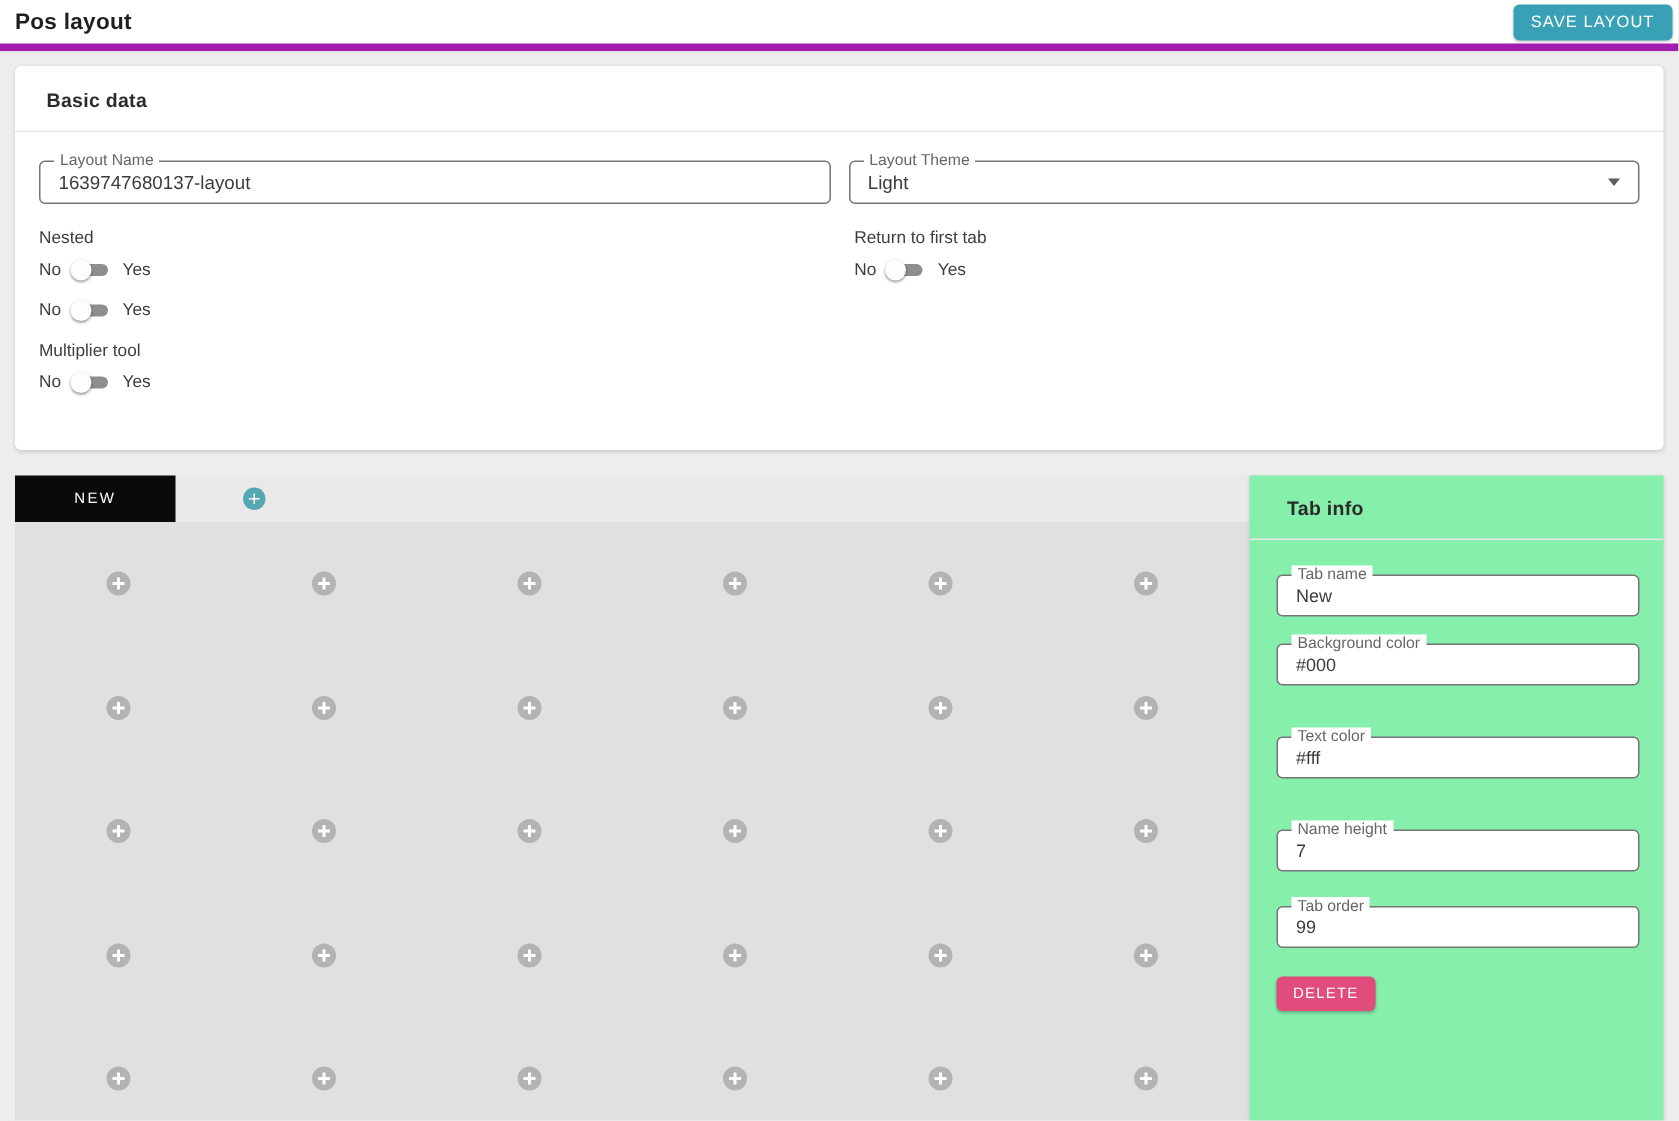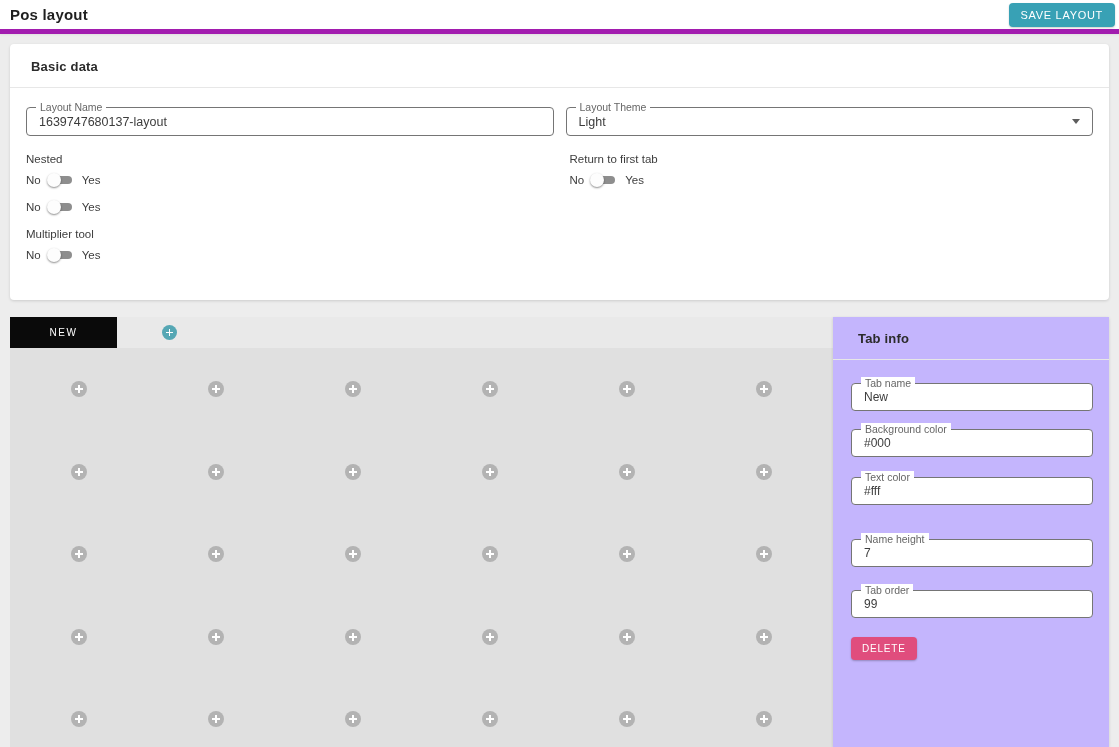--- a/index.html
+++ b/index.html
@@ -163,30 +163,30 @@
     display: grid;
     grid-template-columns: repeat(6, 1fr);
     grid-auto-rows: 82.5px;
     overflow: hidden;
   }
   .grid-cell { display: flex; align-items: center; justify-content: center; cursor: pointer; }
 
   
   .tab-info {
     width: 276px;
-    background: #c4b5fd;
+    background: #86efac;
     box-shadow: 0 1px 3px rgba(0,0,0,0.14);
     overflow: hidden;
   }
   .tab-info .card-header { padding: 14px 16px 13px 25px; }
   .tab-info-body { padding: 23px 16px 0 18px; }
   .ti-field { height: 28px; }
   .ti-field input { font-size: 12px; }
   .mb18 { margin-bottom: 18px; }
-  .mb26 { margin-bottom: 20px; }
+  .mb26 { margin-bottom: 34px; }
   .mb34 { margin-bottom: 34px; }
   .mb23 { margin-bottom: 23px; }
   .delete-btn {
     margin-top: 19px;
     background: #e04d7d;
     color: #fff;
     border: none;
     border-radius: 4px;
     height: 23px;
     padding: 0 11px;

